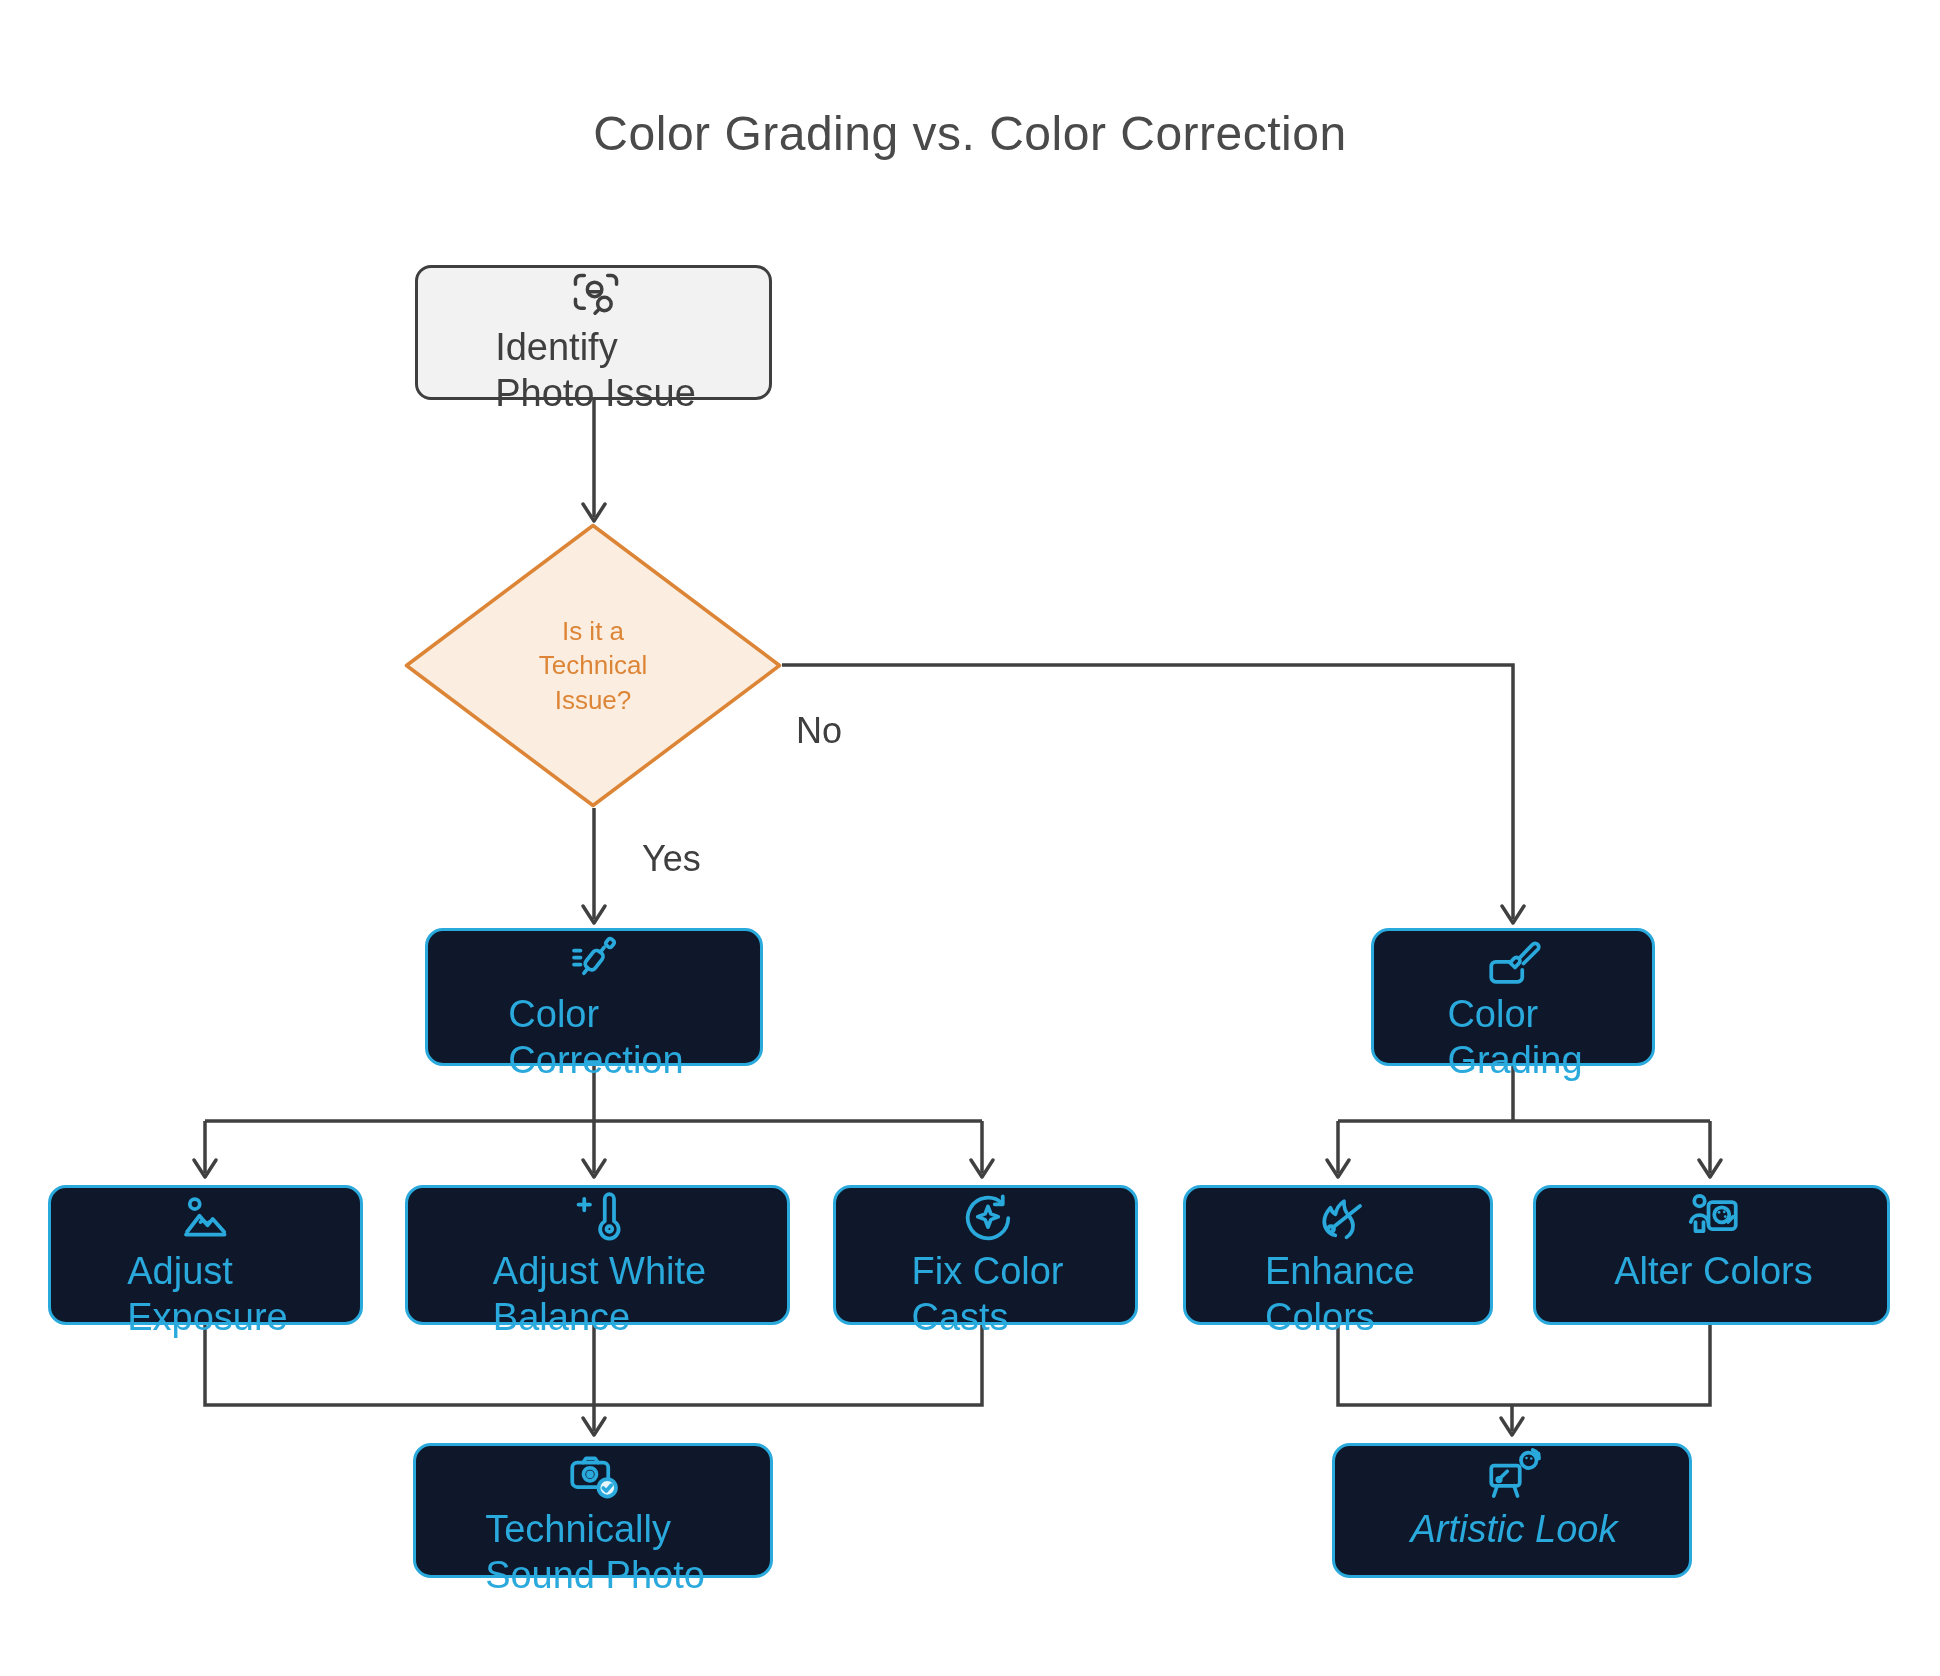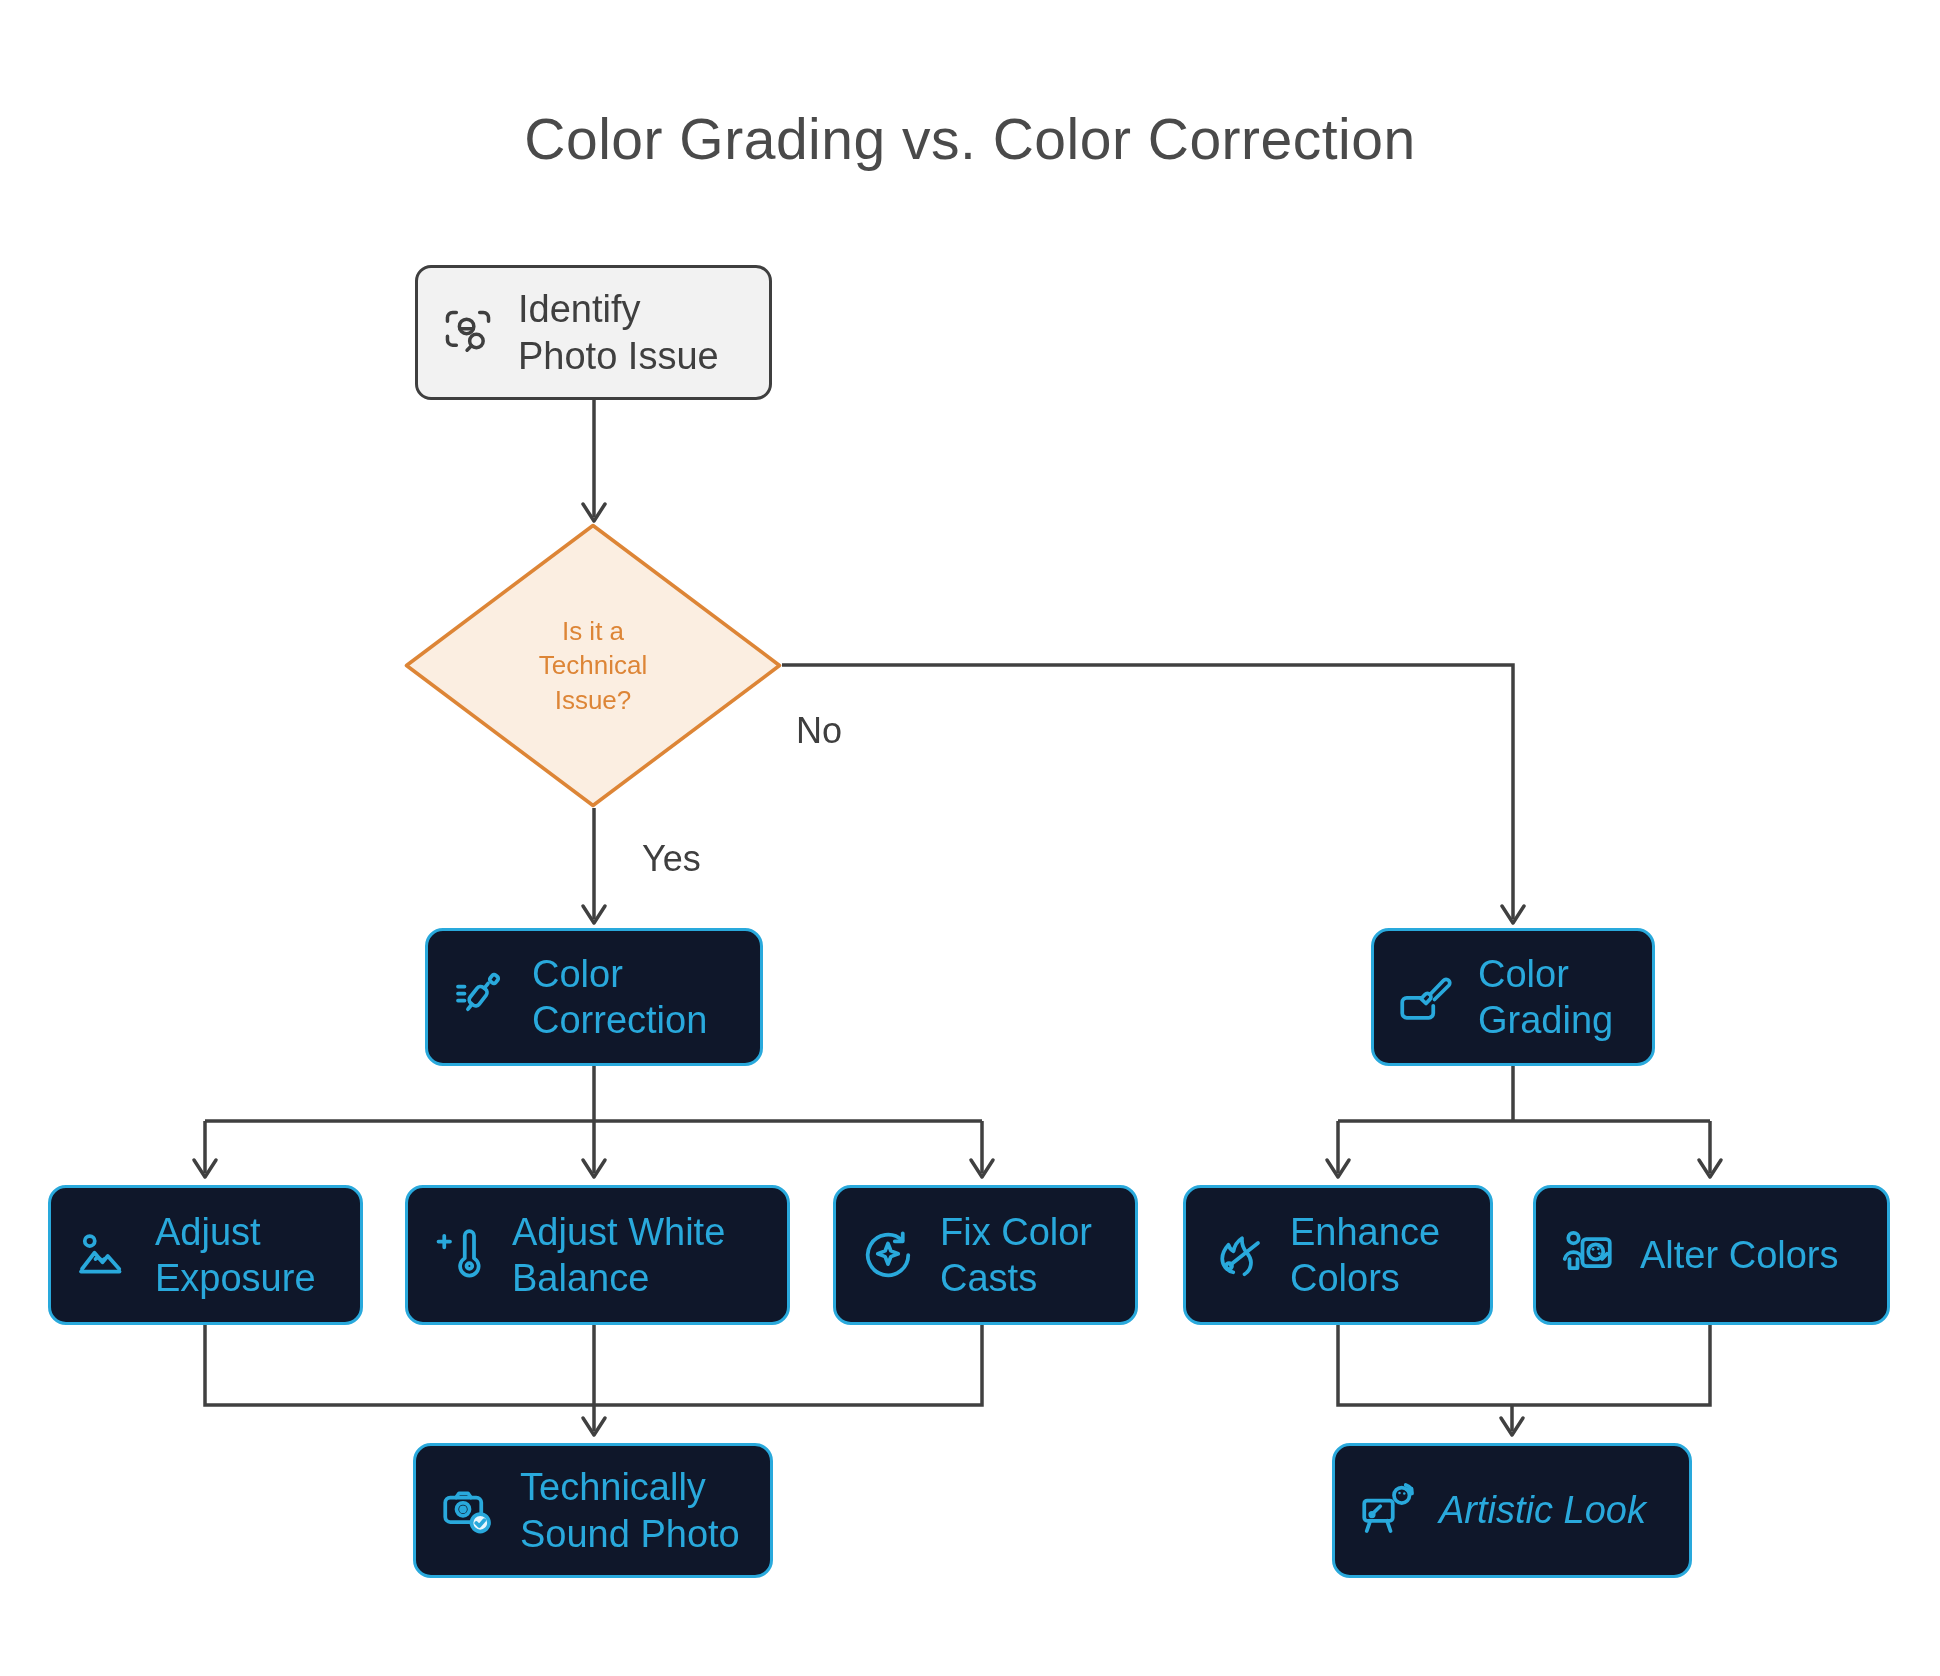--- a/index.html
+++ b/index.html
@@ -2,28 +2,28 @@
 <html><head>
 <meta charset="utf-8">
 <style>
   html,body { margin:0; padding:0; background:#ffffff; }
   .canvas {
     position:relative; width:1940px; height:1676px; background:#ffffff;
     font-family:"Liberation Sans", sans-serif; overflow:hidden;
   }
   .title {
     position:absolute; top:106px; left:0; width:100%; text-align:center;
-    font-size:57px; color:#4a4a4a; letter-spacing:.5px;
+    font-size:48px; color:#4a4a4a; letter-spacing:.5px;
   }
   .edges { position:absolute; left:0; top:0; }
   .edges path { stroke:#404040; stroke-width:3.5; fill:none; }
   .edges path.chev { stroke-linecap:round; stroke-linejoin:round; }
   .node {
-    position:absolute; display:flex; align-items:center; gap:22px;
-    box-sizing:border-box; padding:0 18px 0 22px; border-radius:18px;
+    position:absolute; display:flex; align-items:center; gap:0;
+    box-sizing:border-box; padding:0 18px 0 22px; border-radius:18px;flex-direction:column;
   }
   .node .label { white-space:pre-line; font-size:38px; line-height:1.22; }
   .node.blue { background:#0f172a; border:3.4px solid #29a9dc; color:#29a9dc; }
   .node.gray { background:#f2f2f2; border:3px solid #3f3f3f; color:#3f3f3f; border-radius:16px; }
   .icon { flex:0 0 auto; display:flex; }
   .icon svg { display:block; }
   .diamond-wrap { position:absolute; left:404px; top:523px; width:378px; height:285px; }
   .diamond-label {
     position:absolute; inset:0; display:flex; align-items:center; justify-content:center;
     text-align:center; color:#dd8536; font-size:26px; font-weight:500;

